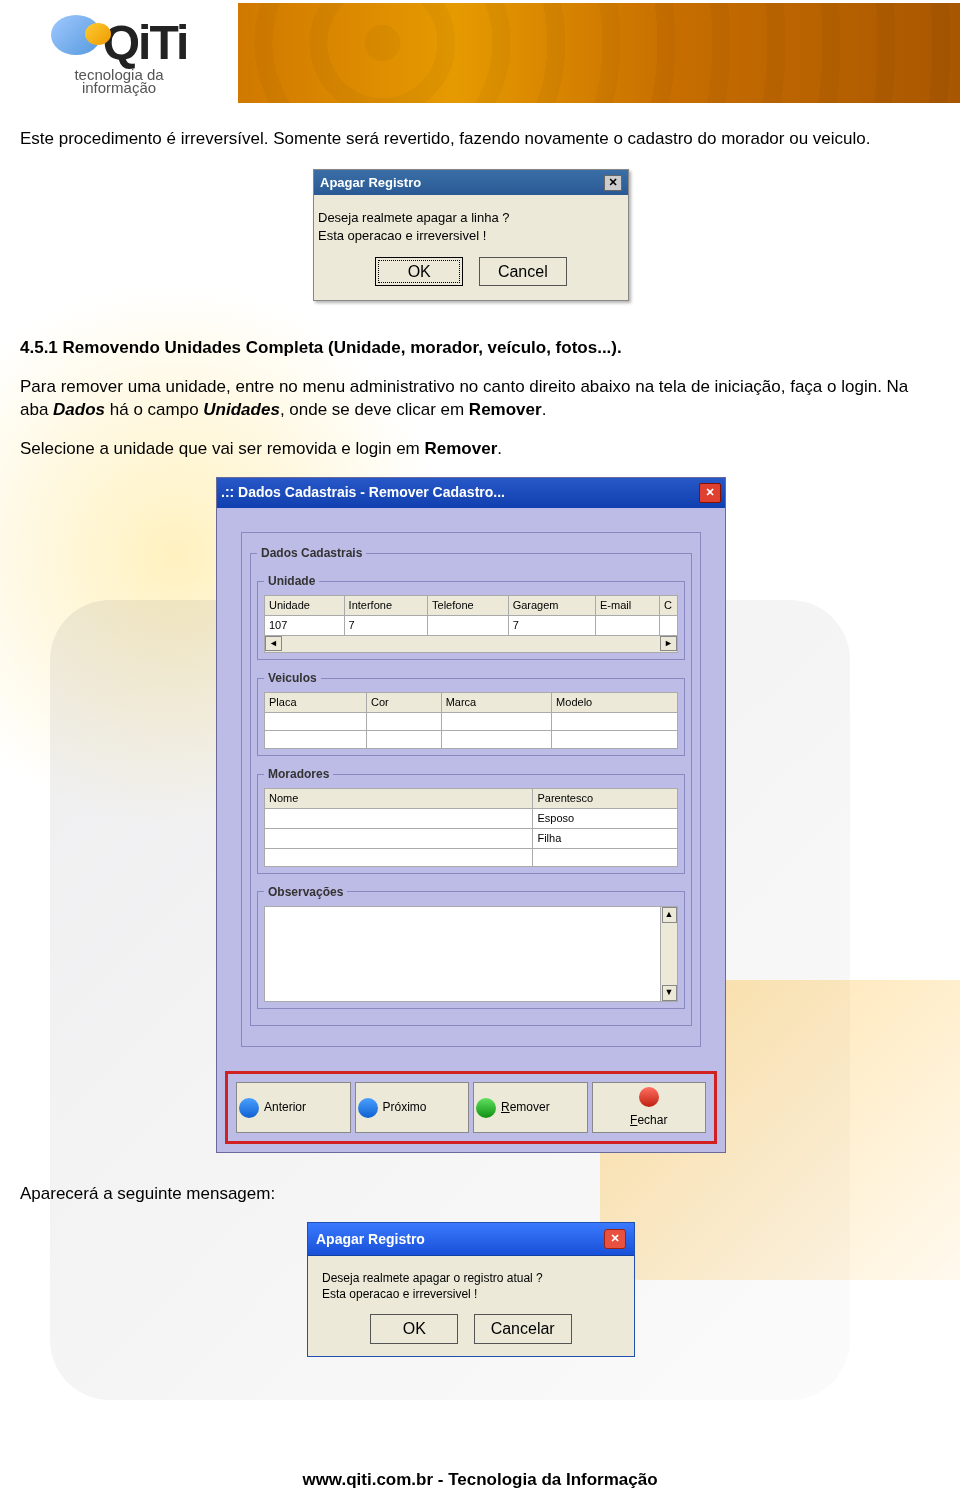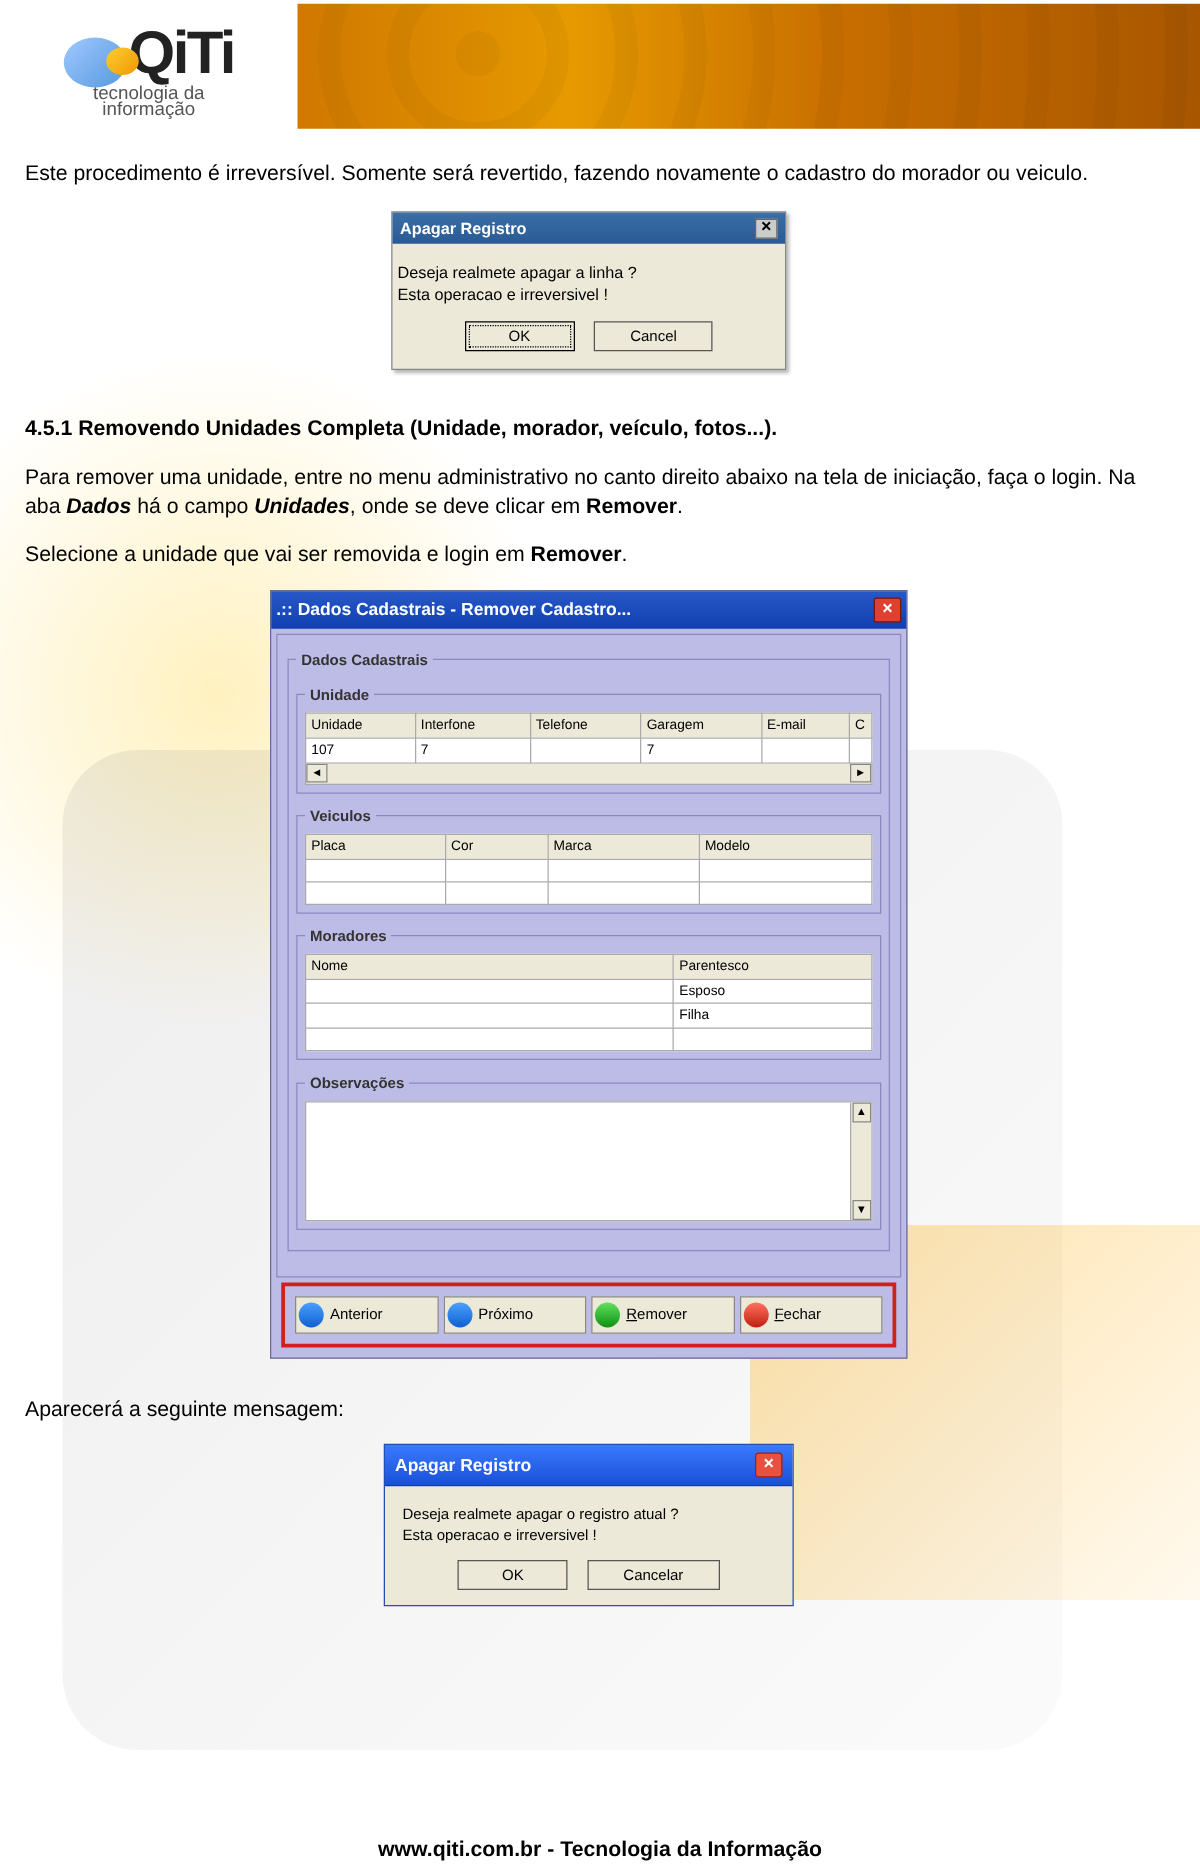--- a/index.html
+++ b/index.html
@@ -6,61 +6,61 @@
   body { width: 960px; height: 1498px; font-family: Arial, sans-serif; background: #fff; position: relative; overflow: hidden; }
 
   
   .bg-shape { position:absolute; z-index:0; }
   .bg1 { top:280px; left:-100px; width:550px; height:550px; border-radius:50%; background: radial-gradient(circle, rgba(255,200,0,0.25), rgba(255,200,0,0) 70%); }
   .bg2 { top:600px; left:50px; width:800px; height:800px; border-radius:60px; background: linear-gradient(135deg, rgba(40,40,60,0.08), rgba(40,40,60,0.02)); }
   .bg3 { top:980px; right:-40px; width:400px; height:300px; border-radius:40px; background: linear-gradient(135deg, rgba(255,170,0,0.35), rgba(255,170,0,0.05)); }
 
   .header { position:relative; z-index:2; display:flex; align-items:flex-start; }
   .logo { width:238px; height:110px; display:flex; flex-direction:column; align-items:center; justify-content:center; }
-  .logo-top { font-size:48px; font-weight:bold; color:#222; letter-spacing:-2px; display:flex; align-items:flex-end; gap:2px; }
+  .logo-top { font-size:48px; font-weight:bold; color:#222; letter-spacing:-2px; display:flex; align-items:flex-start; gap:2px; }
   .logo-icon { width:50px; height:40px; border-radius:50%; background: linear-gradient(135deg,#a0c8ff,#5599dd); position:relative; }
   .logo-icon::after { content:""; position:absolute; right:-10px; top:8px; width:26px; height:22px; border-radius:50%; background: linear-gradient(135deg,#ffcc33,#ee9900); }
   .logo-sub { font-size:15px; color:#555; margin-top:-4px; }
   .band { flex:1; height:100px; background: linear-gradient(90deg,#d07800 0%, #e69a00 30%, #c86e00 60%, #a85600 100%); position:relative; margin-top:3px; }
   .band::before { content:""; position:absolute; inset:0; background: repeating-radial-gradient(circle at 20% 40%, rgba(0,0,0,0.06) 0 18px, transparent 18px 55px); opacity:.6; }
 
   .content { position:relative; z-index:2; padding: 18px 38px 0 20px; font-size:17px; color:#000; line-height:1.35; }
   .content p { margin-bottom:16px; }
   .section-heading { font-size:17px; margin-top:36px; margin-bottom:16px;font-weight:bold; }
   .italic { font-style: italic; font-weight:bold;text-align:right; }
 
   
   .dialog { margin: 18px auto; background:#ece9d8; border:1px solid #888; box-shadow:2px 2px 3px rgba(0,0,0,.3); font-family: Tahoma, sans-serif; font-size:13px; position:relative; }
   .dlg1 { width:316px; }
   .dlg1 .titlebar { background: linear-gradient(#3a6ea5,#2a5a95); color:#fff; padding:4px 6px; font-weight:bold; font-size:13px; display:flex; justify-content:space-between; align-items:center; }
   .titlebar .xbtn { width:18px; height:16px; background:#ccc; border:1px solid #666; color:#000; font-size:11px; text-align:center; line-height:13px; font-family:Arial; }
   .dlg-body { padding:14px 4px 6px; }
   .dlg-btns { text-align:center; padding:6px 0 14px; }
-  .win-btn { display:inline-block; min-width:88px; padding:3px 28px; margin:0 6px; background:#ece9d8; border:1px solid #555; font-size:12px; text-align:center; }
+  .win-btn { display:inline-block; min-width:88px; padding:3px 16px; margin:0 6px; background:#ece9d8; border:1px solid #555; font-size:16px; text-align:center; }
   .win-btn.default { outline:1px dotted #000; outline-offset:-4px; border:1px solid #000; }
 
   
   .dlg2 { width:510px; margin:14px auto; border:1px solid #6a6a9a; background:#bdbce6; font-family:Tahoma,sans-serif; font-size:12px; }
   .dlg2 .titlebar { background: linear-gradient(#2858c8,#1040b0); color:#fff; font-weight:bold; font-size:14px; padding:5px 4px; display:flex; justify-content:space-between; align-items:center; }
   .dlg2 .titlebar .xbtn { width:22px; height:20px; background:#e04030; border:1px solid #801000; color:#fff; font-weight:bold; text-align:center; line-height:17px; border-radius:2px; }
-  .dlg2 .panel { margin:4px; border:1px solid #8a88c0; padding:6px 8px 10px; background:#bdbce6; position:relative; }
+  .dlg2 .panel { margin:24px; border:1px solid #8a88c0; padding:6px 8px 10px; background:#bdbce6; position:relative; }
   .dlg2 fieldset { border:1px solid #8a88c0; margin:6px 0 10px; padding:6px; background:#bdbce6; }
   .dlg2 legend { padding:0 4px; font-weight:bold; color:#333; font-size:12px; }
   .tbl { width:100%; border-collapse:collapse; background:#fff; font-size:11px; }
   .tbl th, .tbl td { border:1px solid #aaa; padding:2px 4px; text-align:left; background:#fff; height:18px; }
   .tbl th { background:#ece9d8; font-weight:normal; }
   .scrollbar { height:17px; background:#ece9d8; border:1px solid #aaa; border-top:none; display:flex; align-items:center; justify-content:space-between; }
   .sbtn { width:17px; height:15px; background:#ece9d8; border:1px solid #888; font-size:9px; text-align:center; line-height:12px; }
   .obs-box { width:100%; height:96px; background:#fff; border:1px solid #aaa; position:relative; }
   .obs-box .vbar { position:absolute; right:0; top:0; bottom:0; width:17px; background:#ece9d8; border-left:1px solid #aaa; display:flex; flex-direction:column; justify-content:space-between; }
   .obs-box .vbar .sbtn { width:15px; height:16px; margin:0 auto; }
 
   .dlg2-btns { margin:0 8px 8px; border:3px solid #d02020; padding:8px; display:flex; gap:4px; background:#bdbce6; }
   .dlg2-btns .bbtn { flex:1; background:#ece9d8; border:1px solid #888; padding:4px 2px; display:flex; align-items:center; gap:5px; font-size:12px; justify-content:flex-start; }
-  .dlg2-btns .bbtn.out { border:1px solid #888; }
+  .dlg2-btns .bbtn.out { border:1px solid #888;flex-direction:column; }
   .dlg2-btns .circ { width:20px; height:20px; border-radius:50%; display:inline-block; }
   .c-blue { background:linear-gradient(#4aa0ff,#1060d0); }
   .c-green { background:linear-gradient(#60e060,#109010); }
   .c-red { background:linear-gradient(#ff7060,#c02010); }
   .underline-mn { text-decoration:underline; }
 
   
   .dlg3 { width:328px; margin:10px auto 0; border:1px solid #2050b0; background:#ece9d8; font-family:Tahoma,sans-serif; font-size:12px; }
   .dlg3 .titlebar { background: linear-gradient(#3a7afe,#1850d8); color:#fff; font-weight:bold; font-size:14px; padding:6px 8px; display:flex; justify-content:space-between; align-items:center; border-bottom:1px solid #1040a0; }
   .dlg3 .titlebar .xbtn { width:22px; height:20px; background:#e85040; border:1px solid #a02010; color:#fff; border-radius:3px; text-align:center; line-height:17px; font-weight:bold; }

